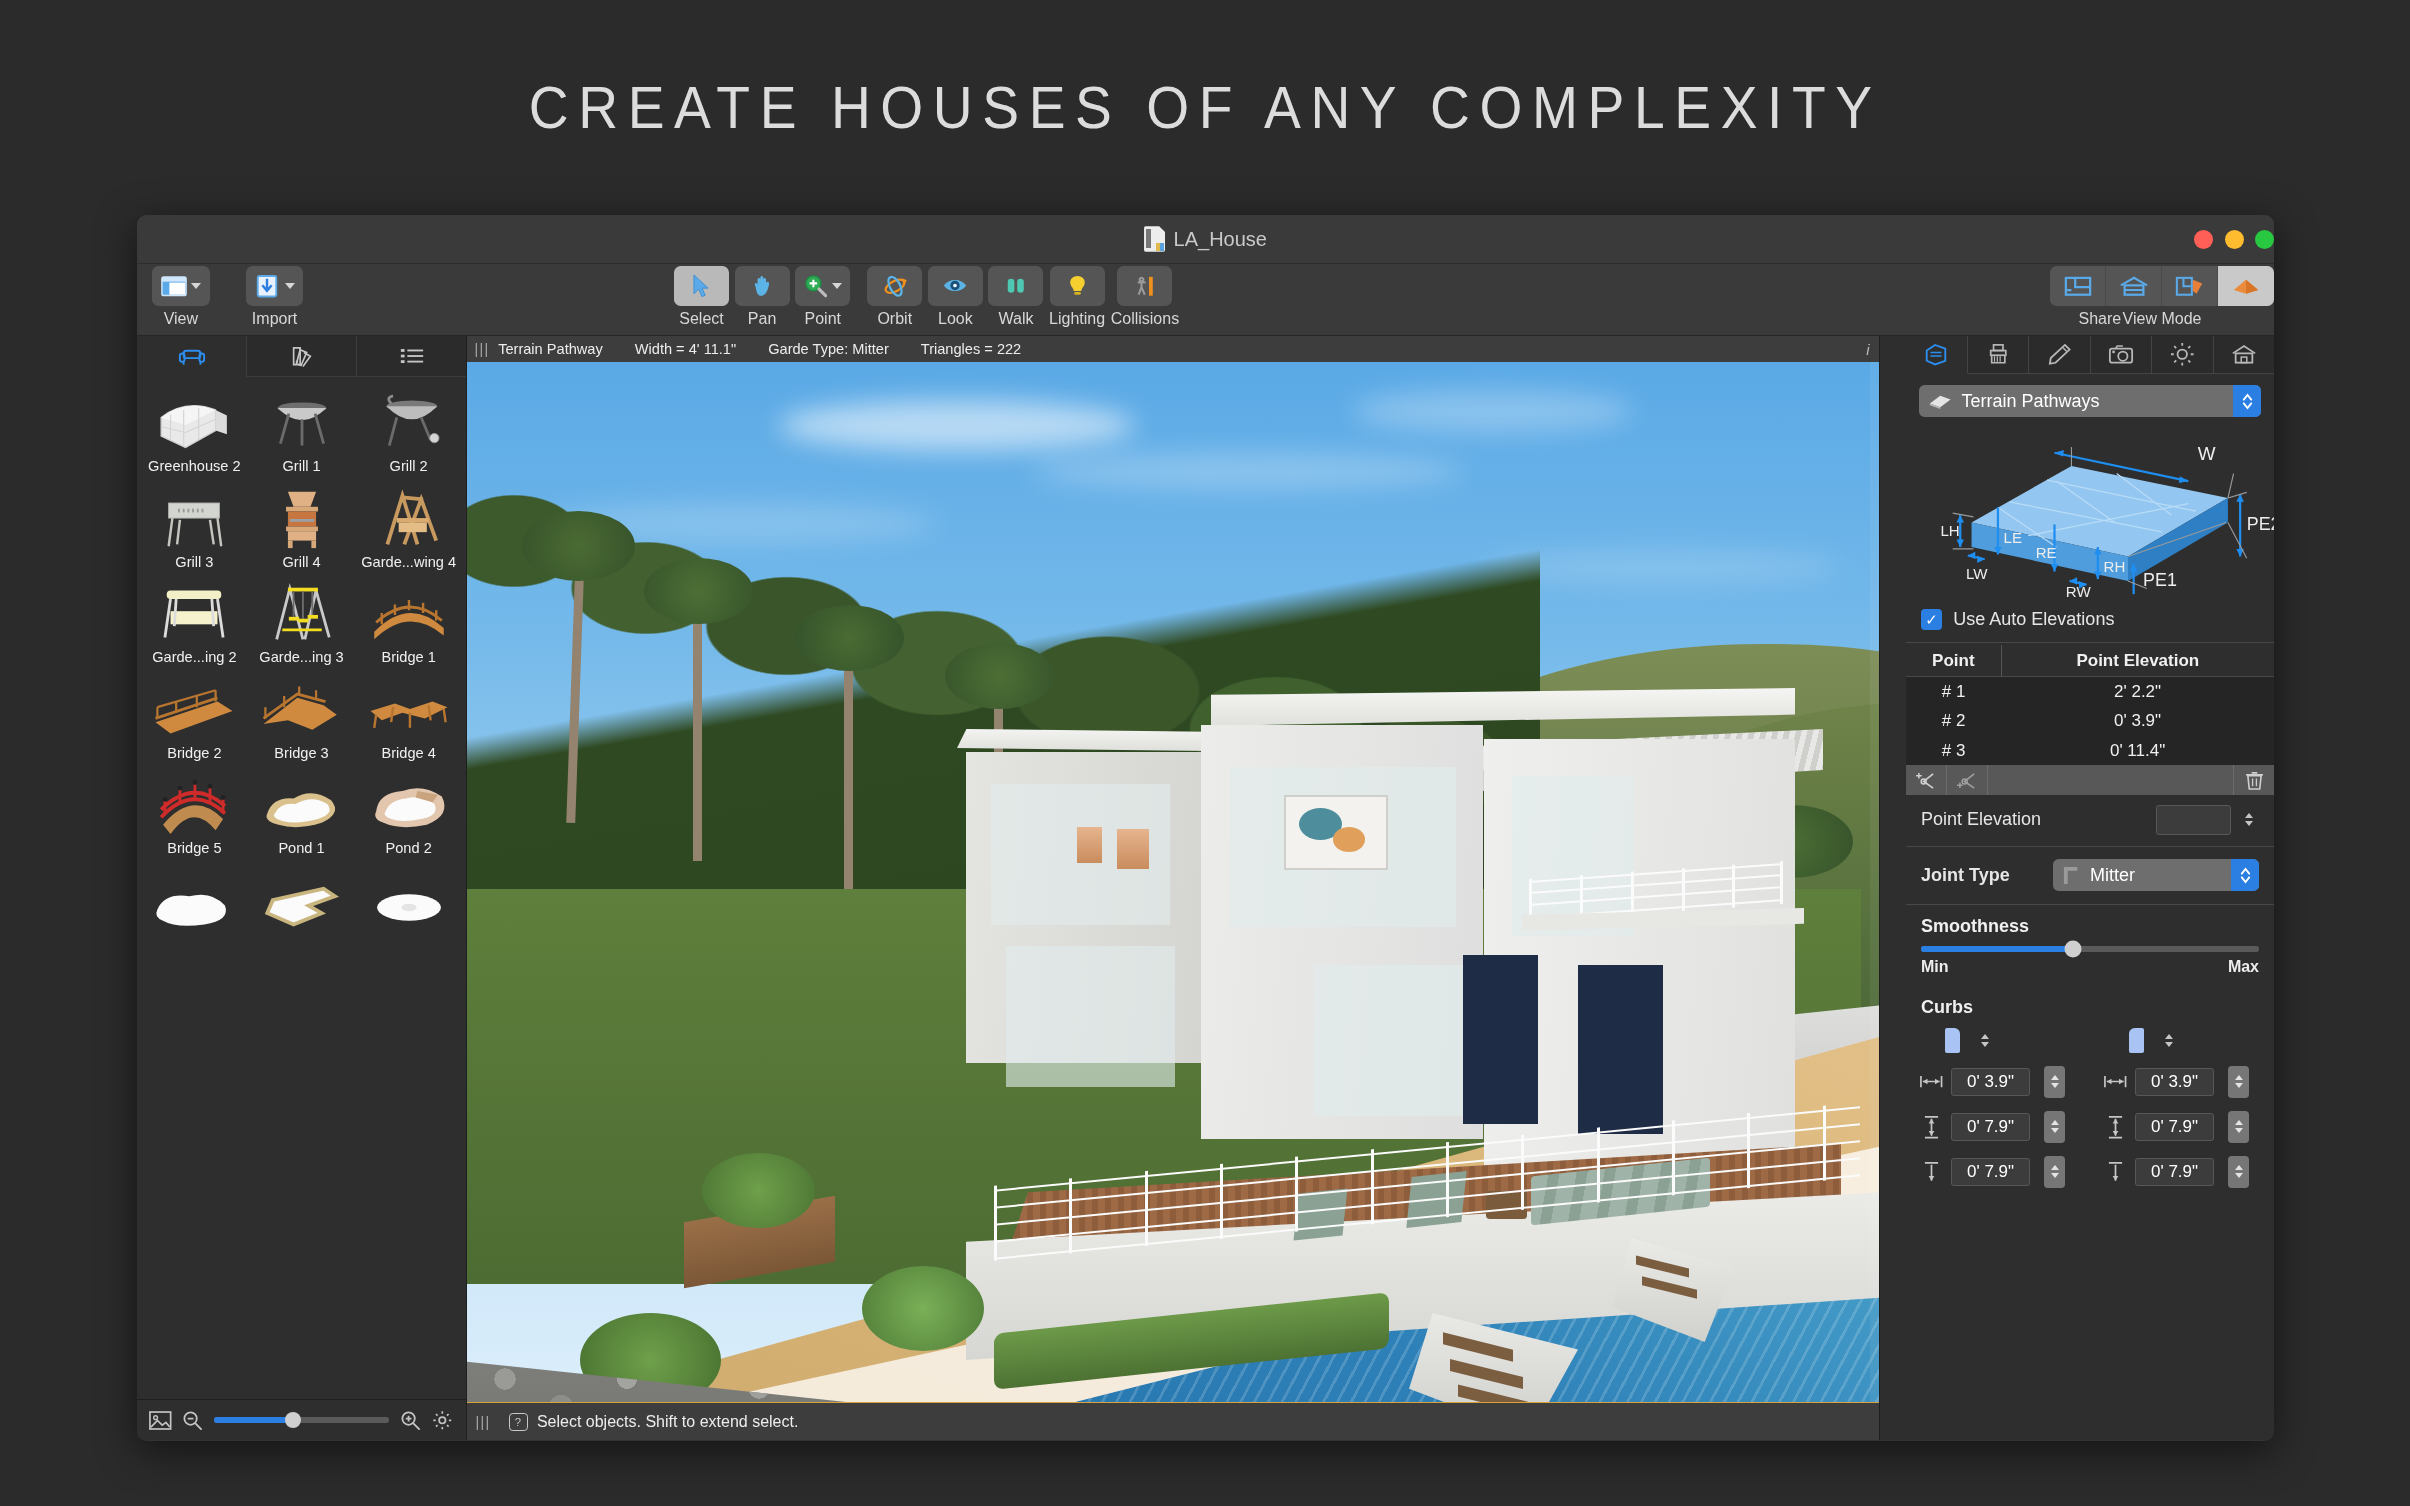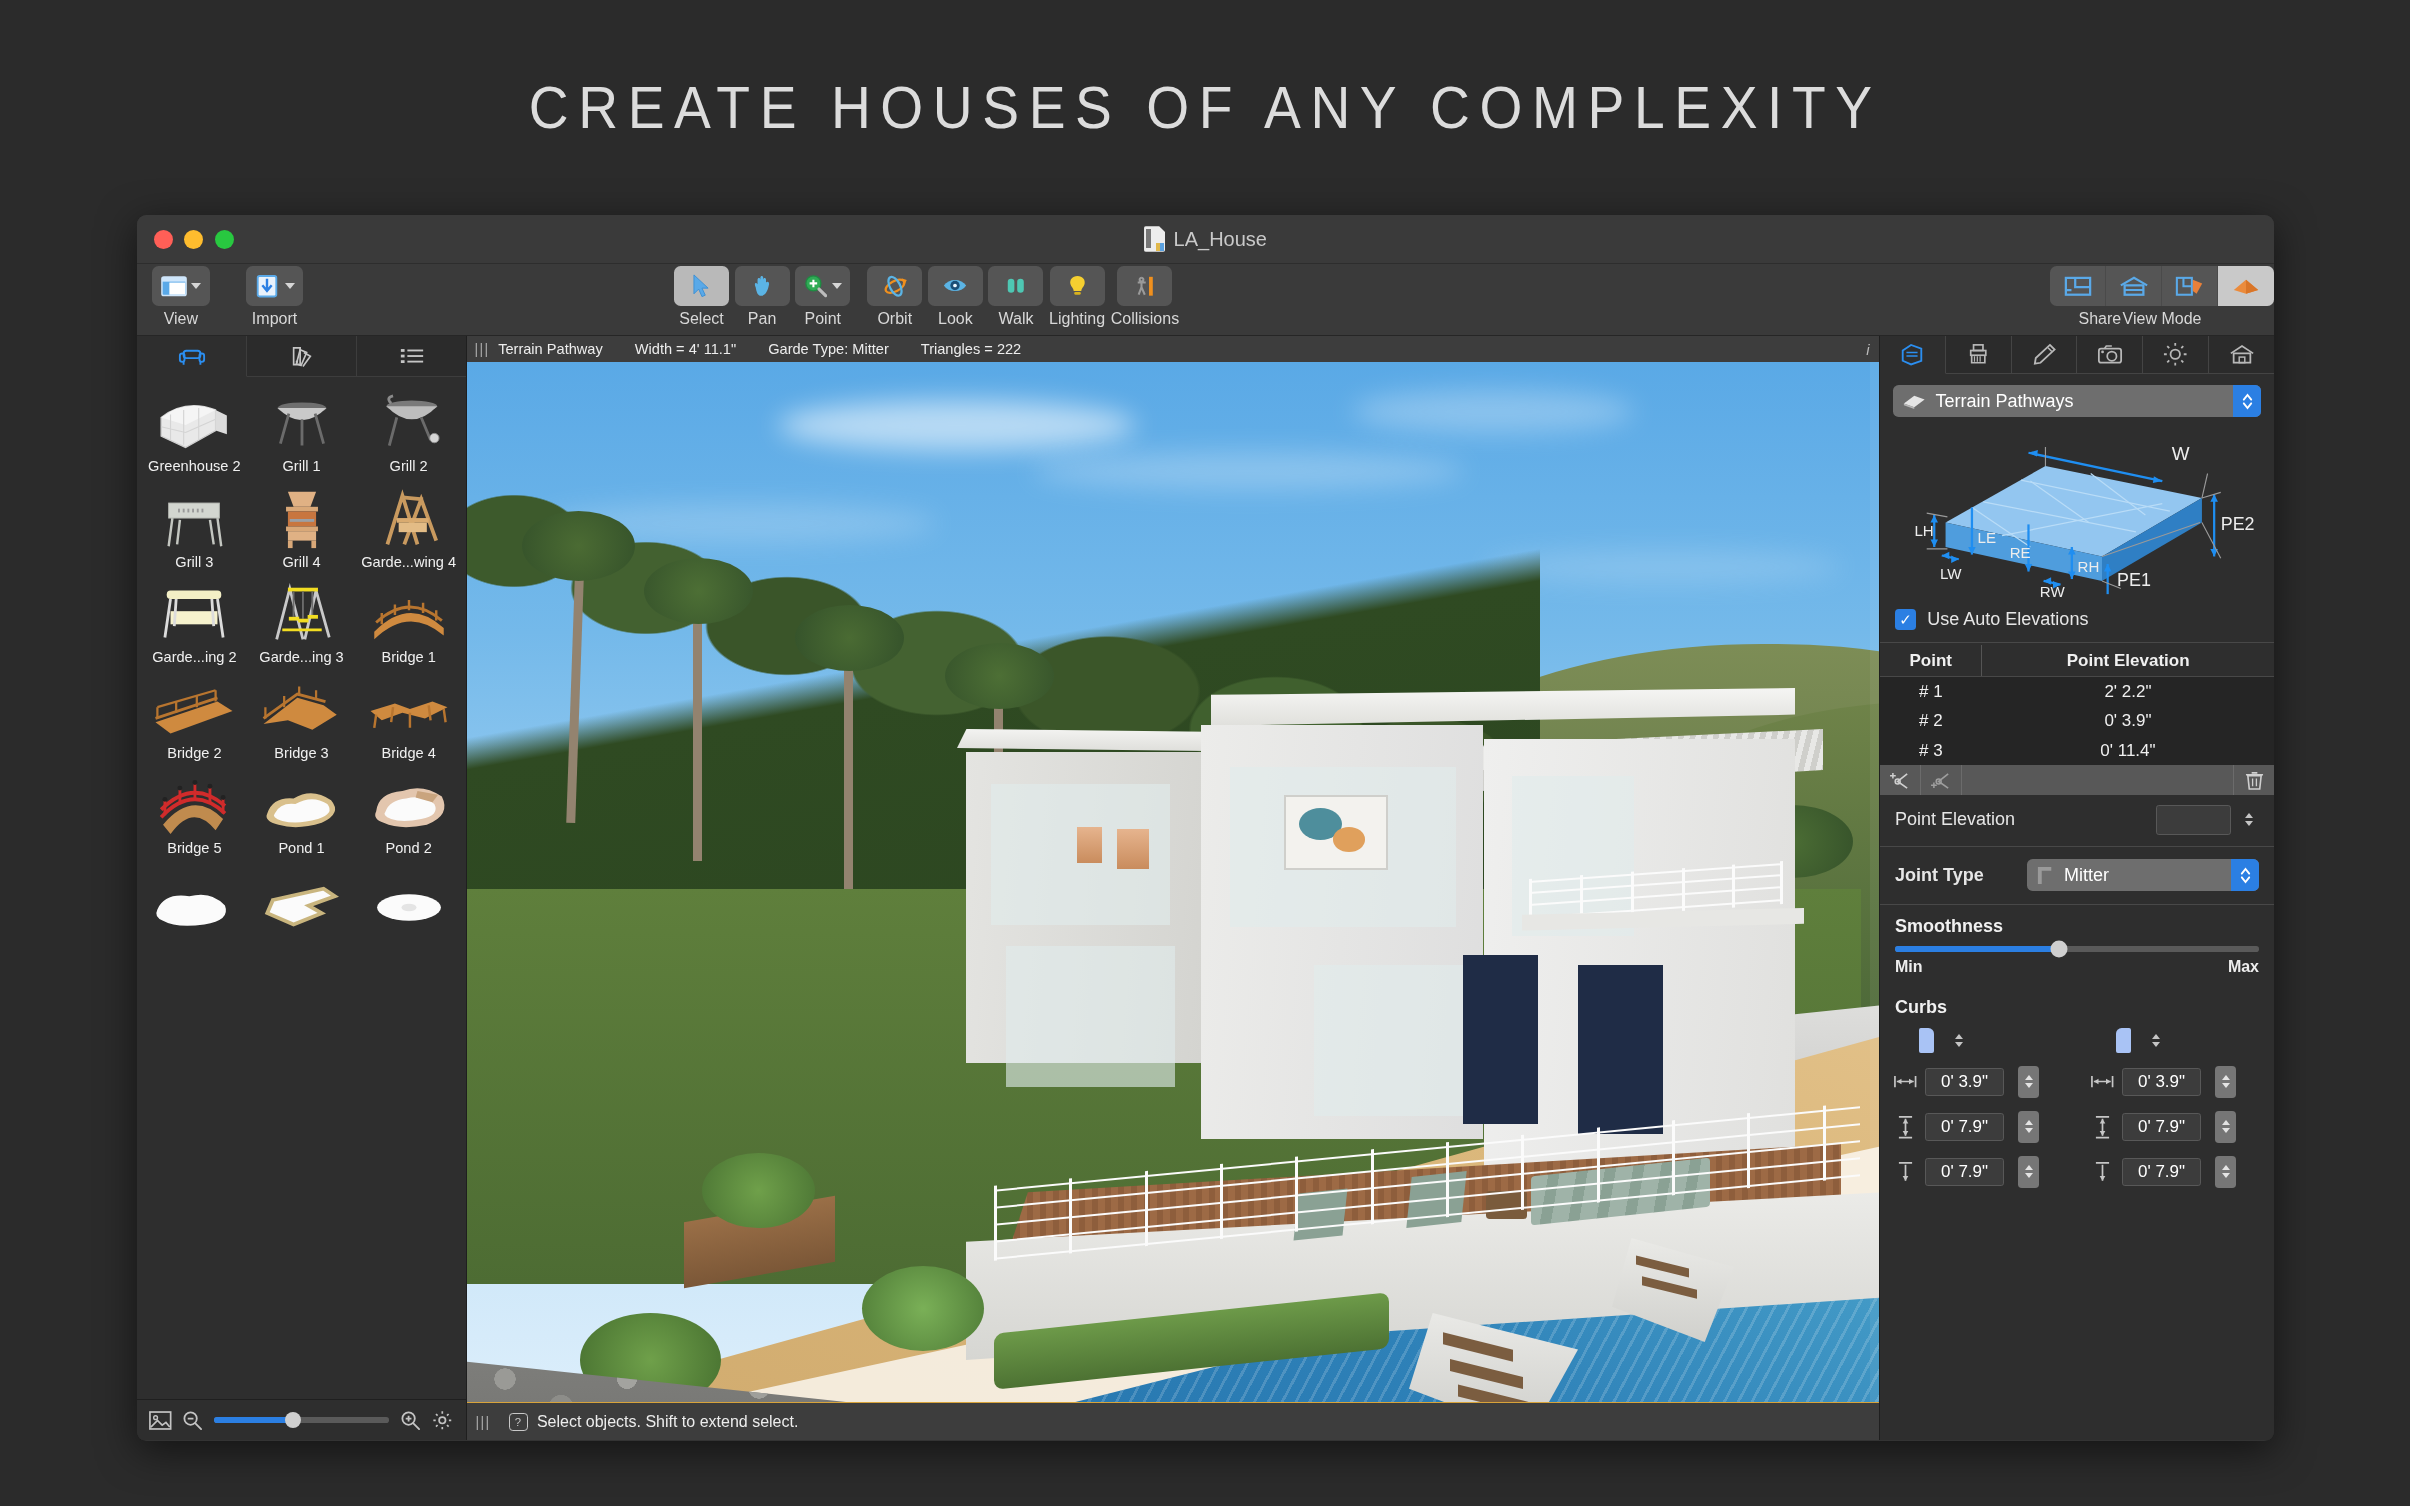--- a/index.html
+++ b/index.html
@@ -26,21 +26,21 @@
   #window {
     position:absolute; left:137px; top:215px; width:2137px; height:1226px;
     background:#333333; border-radius:9.4px; overflow:hidden;
     box-shadow:0 9.4px 38px rgba(0,0,0,.55);
   }
 
   
   #titlebar {
     position:relative; height:49px; background:#3a3a3a;
     border-bottom:0.9px solid #2d2d2d;
-    display:flex; align-items:center;
+    display:flex; align-items:center;justify-content:flex-end;
   }
   .traffic { display:flex; gap:11.3px; margin-left:17px; }
   .tl { width:19px; height:19px; border-radius:50%; }
   .tl.red{background:#ff5f57;} .tl.yellow{background:#febc2e;} .tl.green{background:#28c840;}
   #title-center {
     position:absolute; left:0; right:0; top:0; bottom:0;
     display:flex; align-items:center; justify-content:center; gap:8.5px;
     pointer-events:none;
   }
   #doc-title { font-size:20px; color:#c9c9c9; }
@@ -135,21 +135,21 @@
   .rail { position:absolute; }
   .rail i { position:absolute; left:0; right:0; height:2.4px; background:#fbfbfb; }
   .rail b { position:absolute; top:0; bottom:0; width:2.8px; background:#fbfbfb; }
   .deck { position:absolute; background:repeating-linear-gradient(90deg,#9d6a45 0 6.6px,#8e5e3c 6.6px 13px); }
   .seawall { position:absolute; background:linear-gradient(180deg,#e3e3e1,#cfcfcd); }
   .palm-trunk { position:absolute; background:#93836f; }
   .palm-crown { position:absolute; border-radius:50%; background:#3c5a2c; }
 
   
   #inspector { width:395px; background:#2e2e2e; border-left:0.9px solid #1f1f1f;
-    display:flex; flex-direction:column; }
+    display:flex; flex-direction:column;padding-left:26px; }
   #insp-tabs { display:flex; height:38px; background:#2b2b2b; }
   #insp-tabs > div { flex:1; display:flex; align-items:center; justify-content:center;
      border-right:0.9px solid #444; border-bottom:0.9px solid #444; }
   #insp-tabs > div:last-child { border-right:none; }
   #insp-tabs > div.on { border-bottom:1.9px solid #2e2e2e; background:#2e2e2e; }
   #insp-scroll { flex:1; overflow:hidden; }
   #type-select { margin:11.3px 13px; height:32px; background:#6e6e6e; border-radius:5.6px;
      display:flex; align-items:center; gap:8.5px; padding-left:9.4px; position:relative;
      font-size:18px; color:#fff; }
   #type-select .popbtn { position:absolute; right:0; top:0; bottom:0; width:28px;

